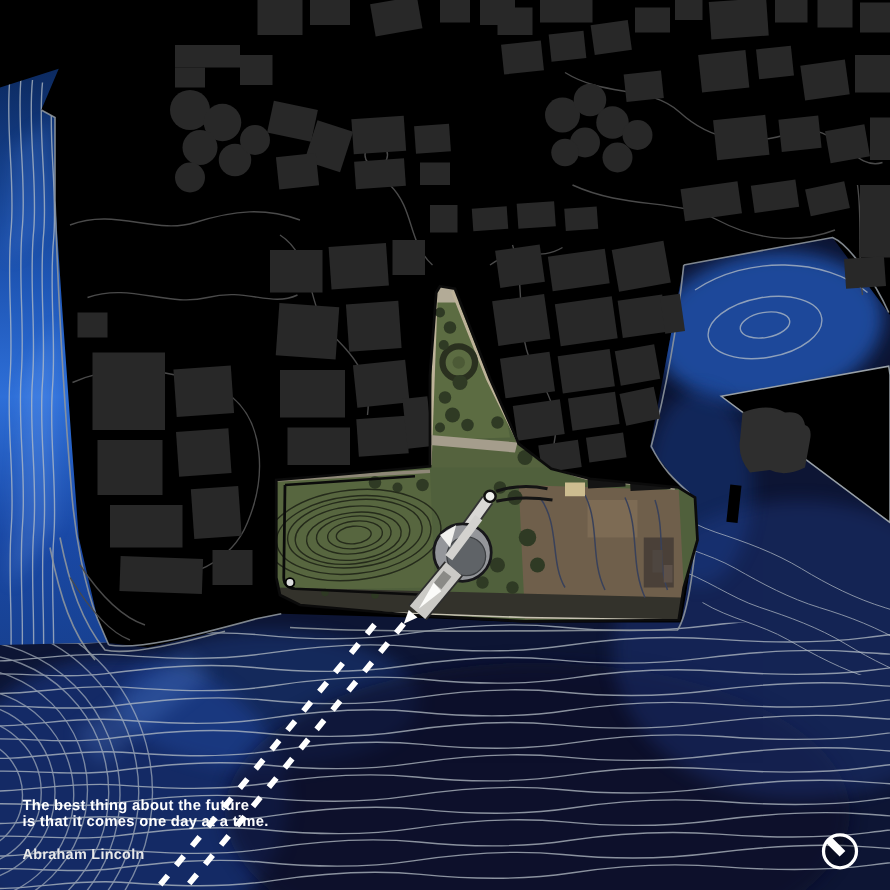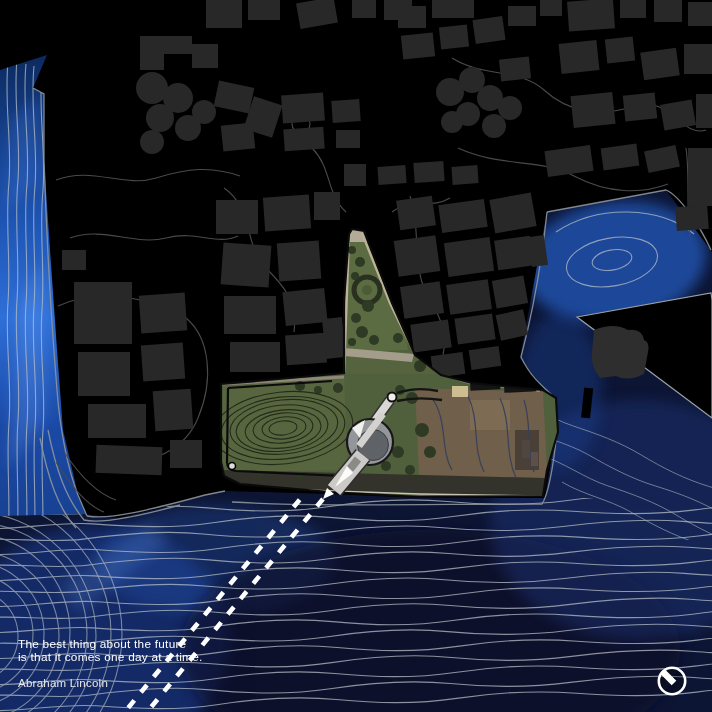--- a/index.html
+++ b/index.html
@@ -1,17 +1,17 @@
 <!DOCTYPE html>
 <html style="--land-fill: #000000; --building-fill: #282828; --building-alt: #2e2e2e; --water-deep: #0d1534; --water-bright: #2e6fd8; --bay-blue: #2457b4; --contour-water: #b5bec6; --contour-land: #4a4a4a; --coastline: #8d959c; --site-green: #50603c; --site-dirt: #6f5f4b; --foreshore: #33322b; --proposal-gray: #94969a; --route-dash: #ffffff; --text-color: #ffffff; --text-dim: #e9e9e9;"><head>
 <meta charset="utf-8">
 <style>
   html,body{margin:0;padding:0;background:#000;}
   .stage{position:relative;width:712px;height:712px;overflow:hidden;background:#5eead4;
-         font-family:"Liberation Sans", sans-serif;}
+         font-family:"Liberation Sans", sans-serif;font-weight:bold;}
   svg{display:block}
   .bld{fill:var(--building-fill,#282828);}
   .bld2{fill:var(--building-alt,#2e2e2e);}
   .wcont{stroke:var(--contour-water,#b5bec6);stroke-width:1.1;fill:none;opacity:.75;}
   .lcont{stroke:var(--contour-land,#4a4a4a);stroke-width:1.1;fill:none;}
   .coast{stroke:var(--coastline,#8d959c);stroke-width:1.3;fill:none;opacity:.9;}
   .qtext{fill:var(--text-color,#ffffff);font-size:11.8px;letter-spacing:.25px;}
   .qauthor{fill:var(--text-dim,#e9e9e9);font-size:11.5px;letter-spacing:.25px;}
   .dash{stroke:var(--route-dash,#ffffff);stroke-width:4.6;fill:none;stroke-dasharray:9.5 10.5;}
 </style>

